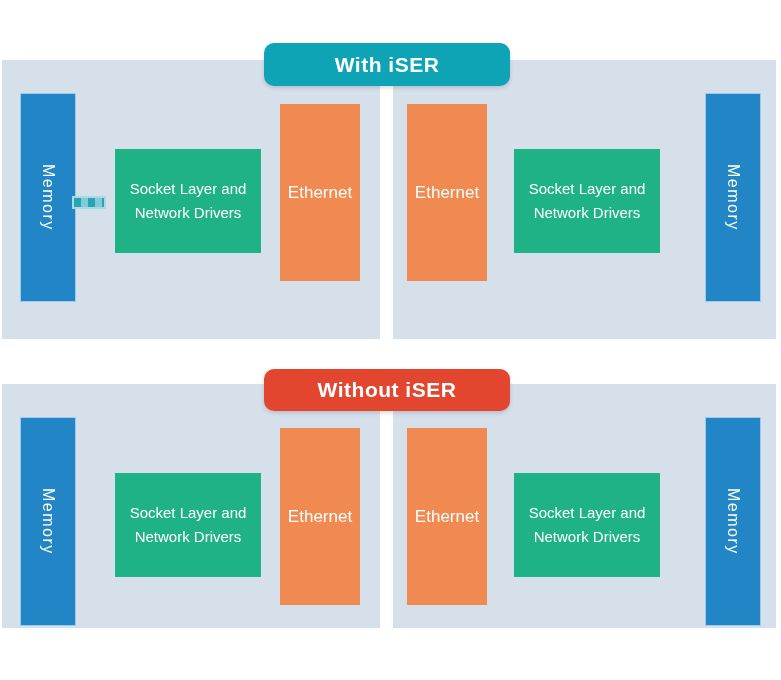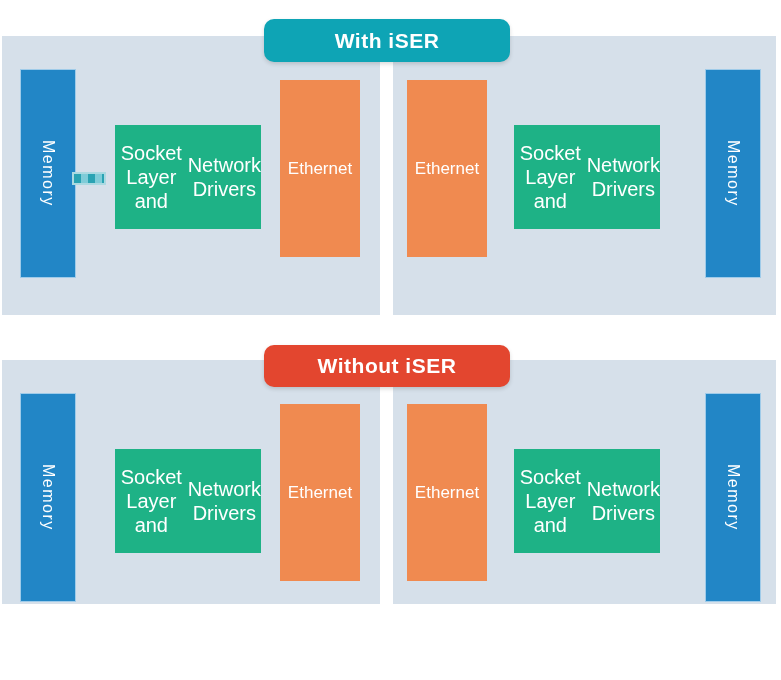--- a/index.html
+++ b/index.html
@@ -19,20 +19,21 @@
   html, body {
     background: var(--page-bg);
     font-family: "Liberation Sans", "DejaVu Sans", sans-serif;
   }
   .stage {
     position: relative;
     width: 781px;
     height: 604px;
     background: var(--page-bg);
     overflow: hidden;
+    margin-top: 24px;
   }
   .banner {
     position: absolute;
     left: 264px;
     width: 246px;
     border-radius: 10px;
     display: flex;
     align-items: center;
     justify-content: center;
     color: #ffffff;
@@ -74,22 +75,22 @@
     writing-mode: vertical-rl;
     text-orientation: mixed;
     font-size: 16px;
     letter-spacing: 1.5px;
   }
   .socket {
     background: var(--socket-green);
     width: 146px;
     top: 89px;
     height: 104px;
-    flex-direction: row;
-    font-size: 20px;
+    flex-direction: column;
+    font-size: 15px;
     line-height: 24px;
   }
   .ethernet {
     background: var(--ethernet-orange);
     width: 80px;
     top: 44px;
     height: 177px;
     font-size: 17px;
   }
   

